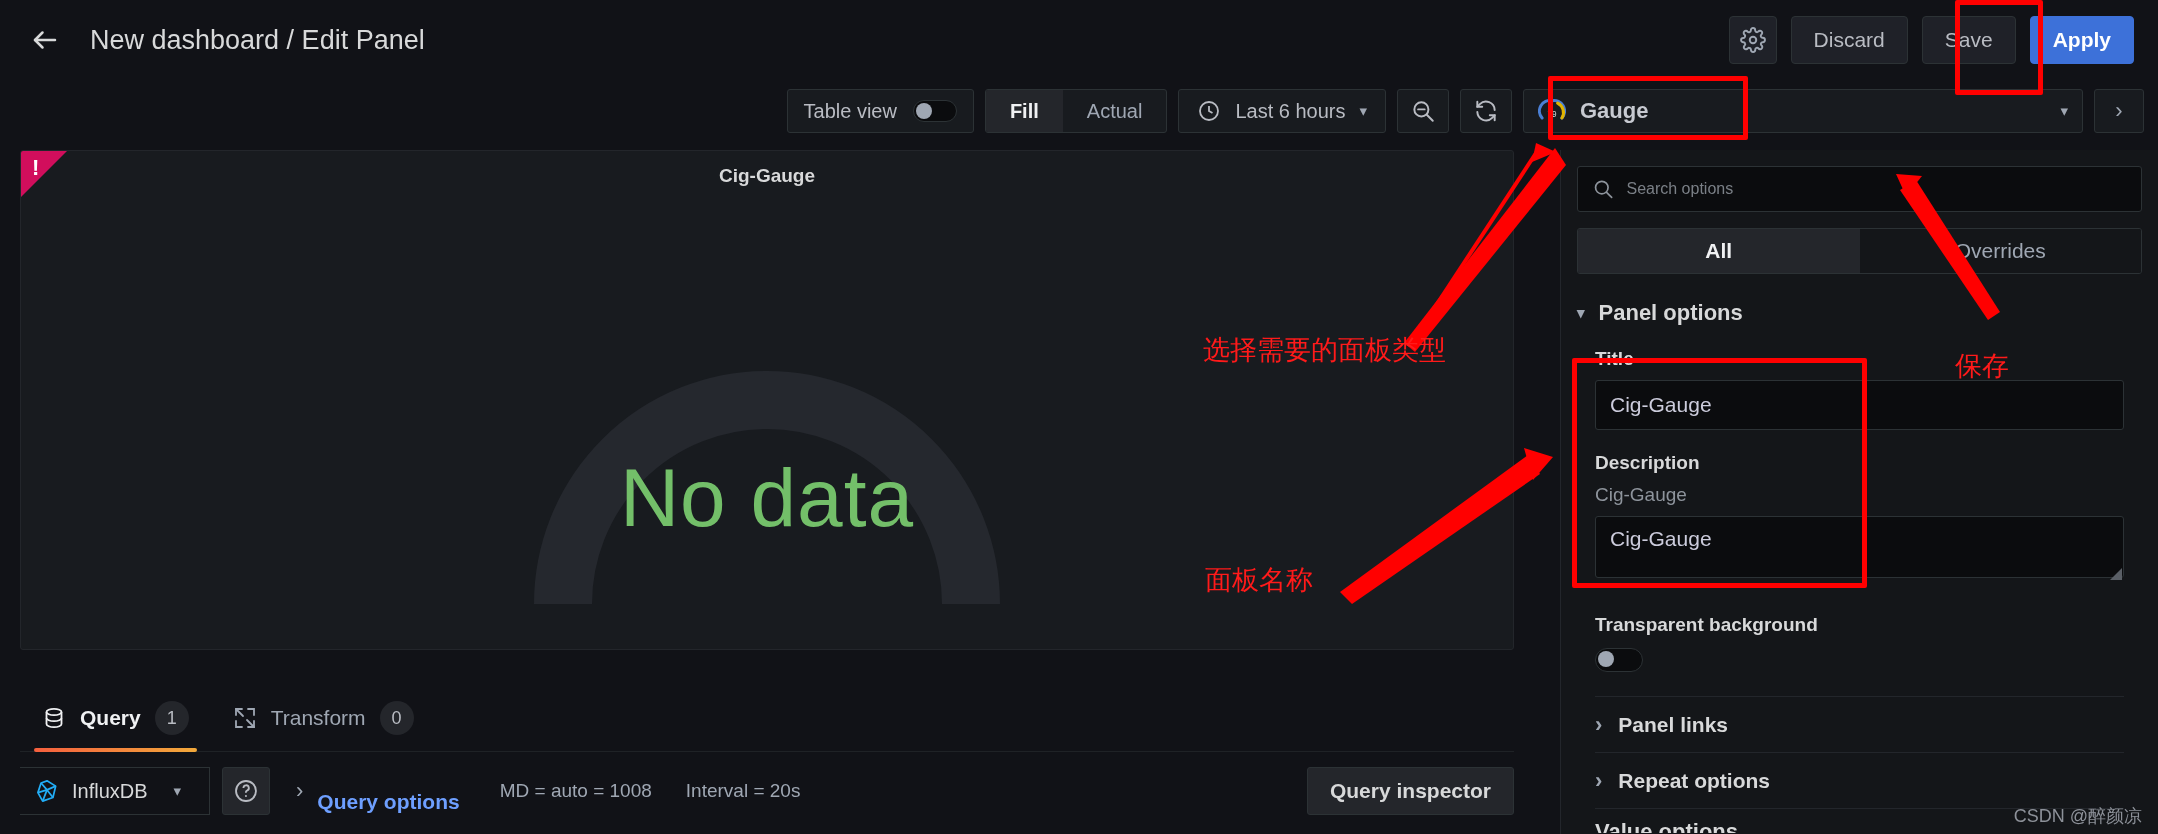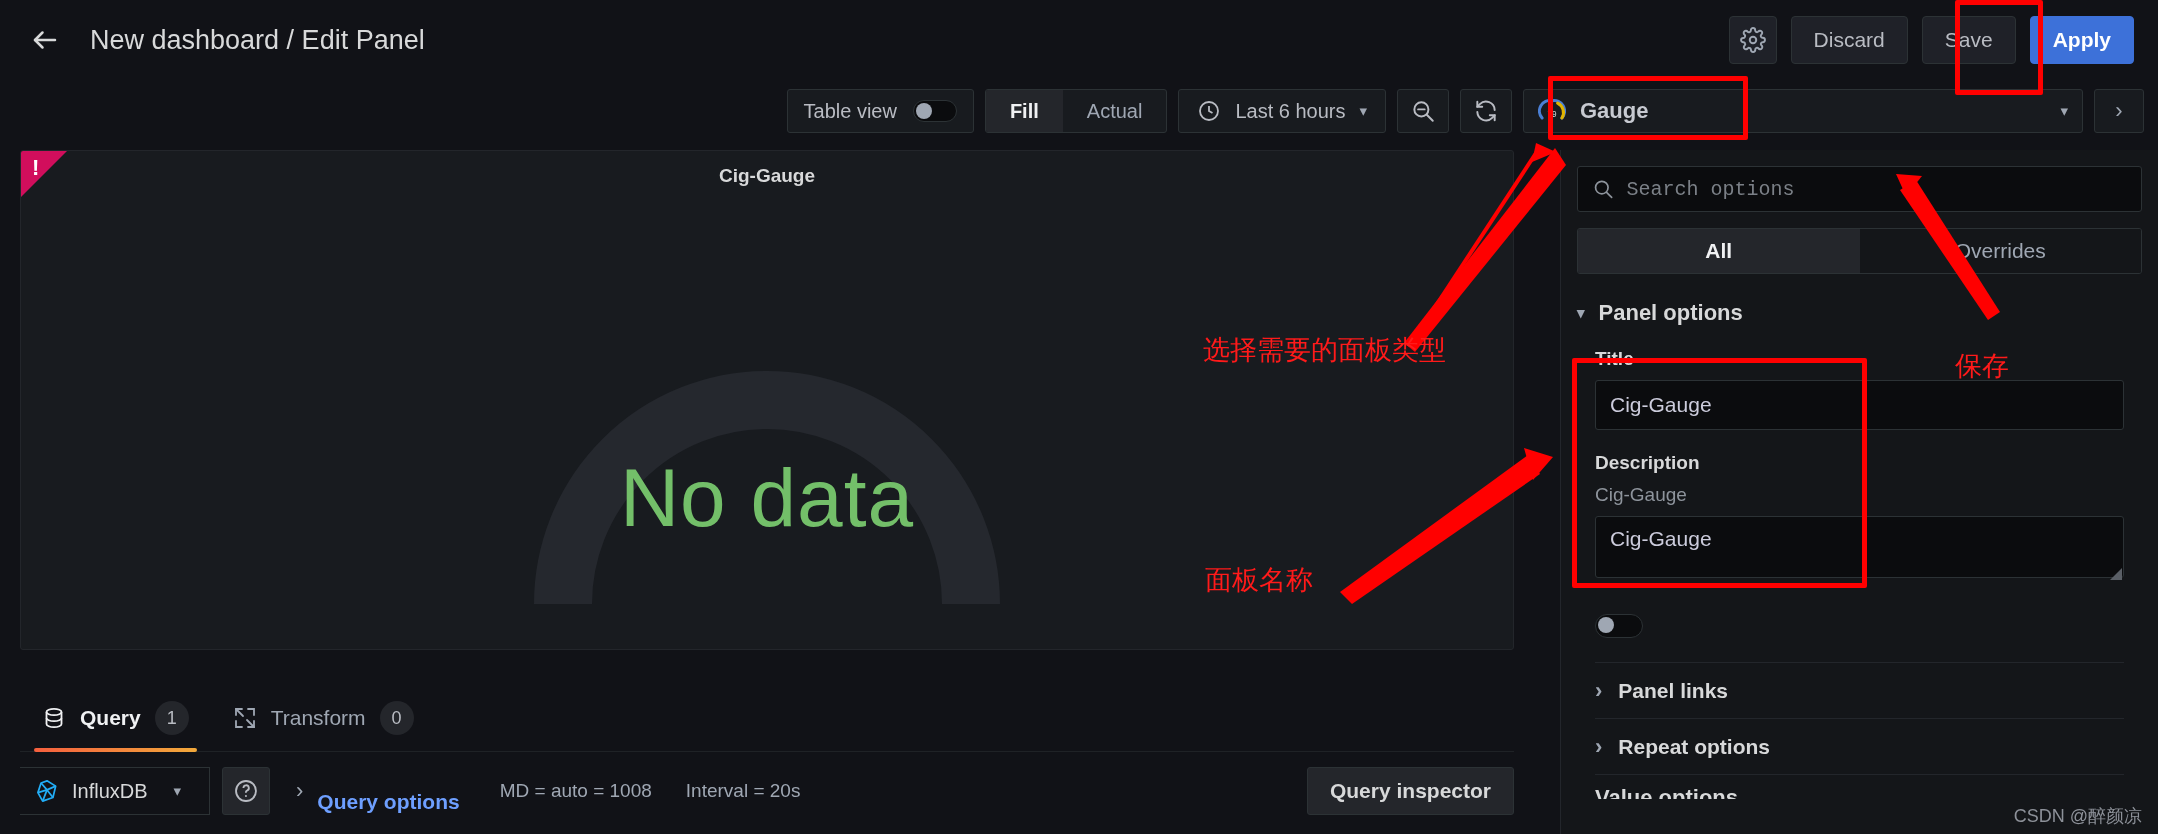--- a/index.html
+++ b/index.html
@@ -169,21 +169,21 @@
     position:absolute; left:1560px; top:150px; width:598px; height:684px;
     background:#141619; border-left:1px solid #23262b; overflow:hidden;
   }
   .search-box {
     margin:16px 16px 0 16px; height:46px; background:#0b0c0e;
     border:1px solid #2c3235; border-radius:3px;
     display:flex; align-items:center; gap:12px; padding:0 14px;
   }
   .search-box input {
     background:transparent; border:none; outline:none; color:#c4b5fd;
-    font-size:20px; font-family:Liberation Mono, monospace; width:100%;
+    font-size:16px; font-family:Liberation Sans, sans-serif; width:100%;
   }
   .search-box input::placeholder { color:#7b8087; }
   .radio-group {
     margin:16px 16px 0 16px; height:46px; display:flex;
     border:1px solid #2c3235; border-radius:3px; overflow:hidden;
   }
   .radio-item {
     flex:1; display:flex; align-items:center; justify-content:center;
     font-size:21px; color:#9fa7b3; cursor:pointer; background:#141619;
   }
@@ -412,20 +412,21 @@
     </div>
 
     <div class="opt-field">
       <div class="opt-label">Description</div>
       <div class="opt-sub">Cig-Gauge</div>
       <textarea class="opt-textarea" style="">Cig-Gauge</textarea>
       <div class="resize-grip" style="margin-top:-14px; position:relative; left:calc(100% - 14px);"></div>
     </div>
 
     <div class="opt-field" style="margin-top:34px;">
+      <div class="opt-toggle-label">Transparent background</div>
       <span class="toggle-sw" style="width:48px;height:24px;border-radius:12px;display:inline-block;"></span>
     </div>
 
     <div class="opt-divider"></div>
 
     <div class="collapse-row">
       <span style="color:#9fa7b3;font-size:22px;">›</span>
       <span>Panel links</span>
     </div>
 

